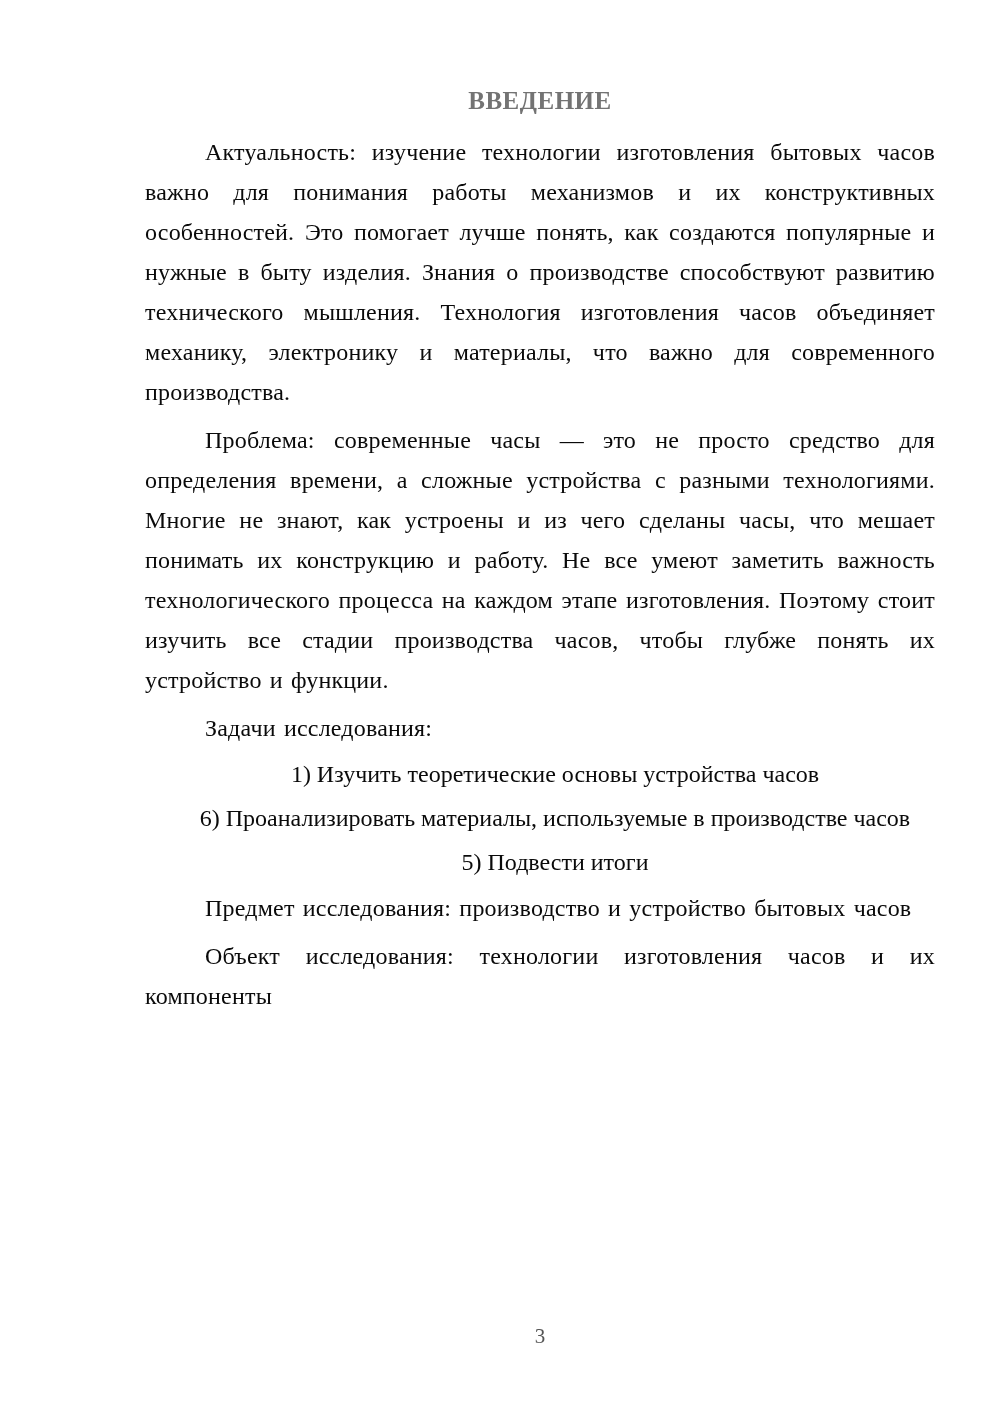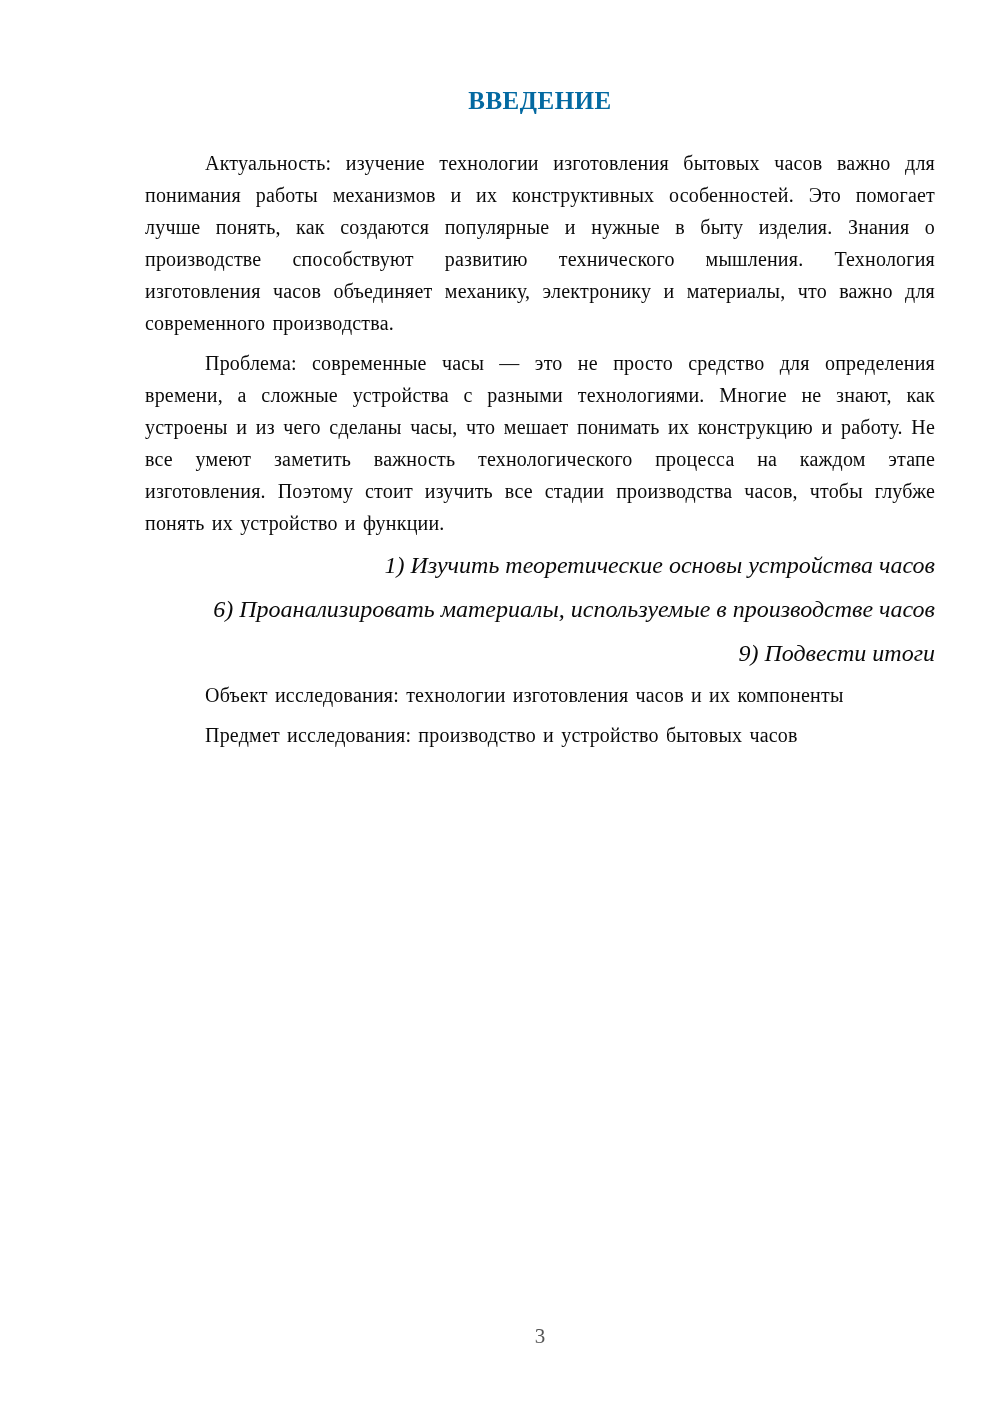--- a/index.html
+++ b/index.html
@@ -12,45 +12,44 @@
     width: 1000px;
     height: 1414px;
     box-sizing: border-box;
     background: #ffffff;
     color: #0a0a0a;
     font-family: "Liberation Serif", "DejaVu Serif", serif;
     padding: 83px 65px 0 145px;
     overflow: hidden;
   }
   .doc-title {
-    margin: 0 0 28px 0;
+    margin: 0 0 13px 0;
     font-size: 25px;
     font-weight: bold;
     line-height: 36px;
     text-align: center;
     letter-spacing: 0.5px;
-    color: #0369a1;
+    color: #737373;
   }
   .para {
     margin: 0 0 8px 0;
-    font-size: 20px;
-    line-height: 32px;
+    font-size: 24px;
+    line-height: 40px;
     text-align: justify;
     text-indent: 60px;
     letter-spacing: 0.2px;
     word-spacing: 2px;
   }
   .task {
     margin: 0 0 8px 30px;
     font-size: 24px;
     line-height: 36px;
-    text-align: right;
+    text-align: center;
     letter-spacing: 0;
     word-spacing: normal;
-    font-style: italic;
   }
   .page-number {
     position: absolute;
     top: 1318px;
     left: 145px;
     right: 65px;
     text-align: center;
     font-size: 21px;
     line-height: 36px;
     color: #555555;
@@ -61,29 +60,30 @@
 
 <div class="page">
 
   <h1 class="doc-title">ВВЕДЕНИЕ</h1>
 
   <p class="para">Актуальность: изучение технологии изготовления бытовых часов важно для понимания работы механизмов и их конструктивных особенностей. Это помогает лучше понять, как создаются популярные и нужные в быту изделия. Знания о производстве способствуют развитию технического мышления. Технология изготовления часов объединяет механику, электронику и материалы, что важно для современного производства.</p>
 
   <p class="para">Проблема: современные часы — это не просто средство для определения времени, а сложные устройства с разными технологиями. Многие не знают, как устроены и из чего сделаны часы, что мешает понимать их конструкцию и работу. Не все умеют заметить важность технологического процесса на каждом этапе изготовления. Поэтому стоит изучить все стадии производства часов, чтобы глубже понять их устройство и функции.</p>
 
 
+  <p class="para">Задачи исследования:</p>
 
   <p class="task">1) Изучить теоретические основы устройства часов</p>
 
 
   <p class="task">6) Проанализировать материалы, используемые в производстве часов</p>
 
 
-  <p class="task">9) Подвести итоги</p>
+  <p class="task">5) Подвести итоги</p>
+
+  <p class="para">Предмет исследования: производство и устройство бытовых часов</p>
 
   <p class="para">Объект исследования: технологии изготовления часов и их компоненты</p>
-
-  <p class="para">Предмет исследования: производство и устройство бытовых часов</p>
 
 
   <div class="page-number">3</div>
 
 </div>
 
 </body></html>

